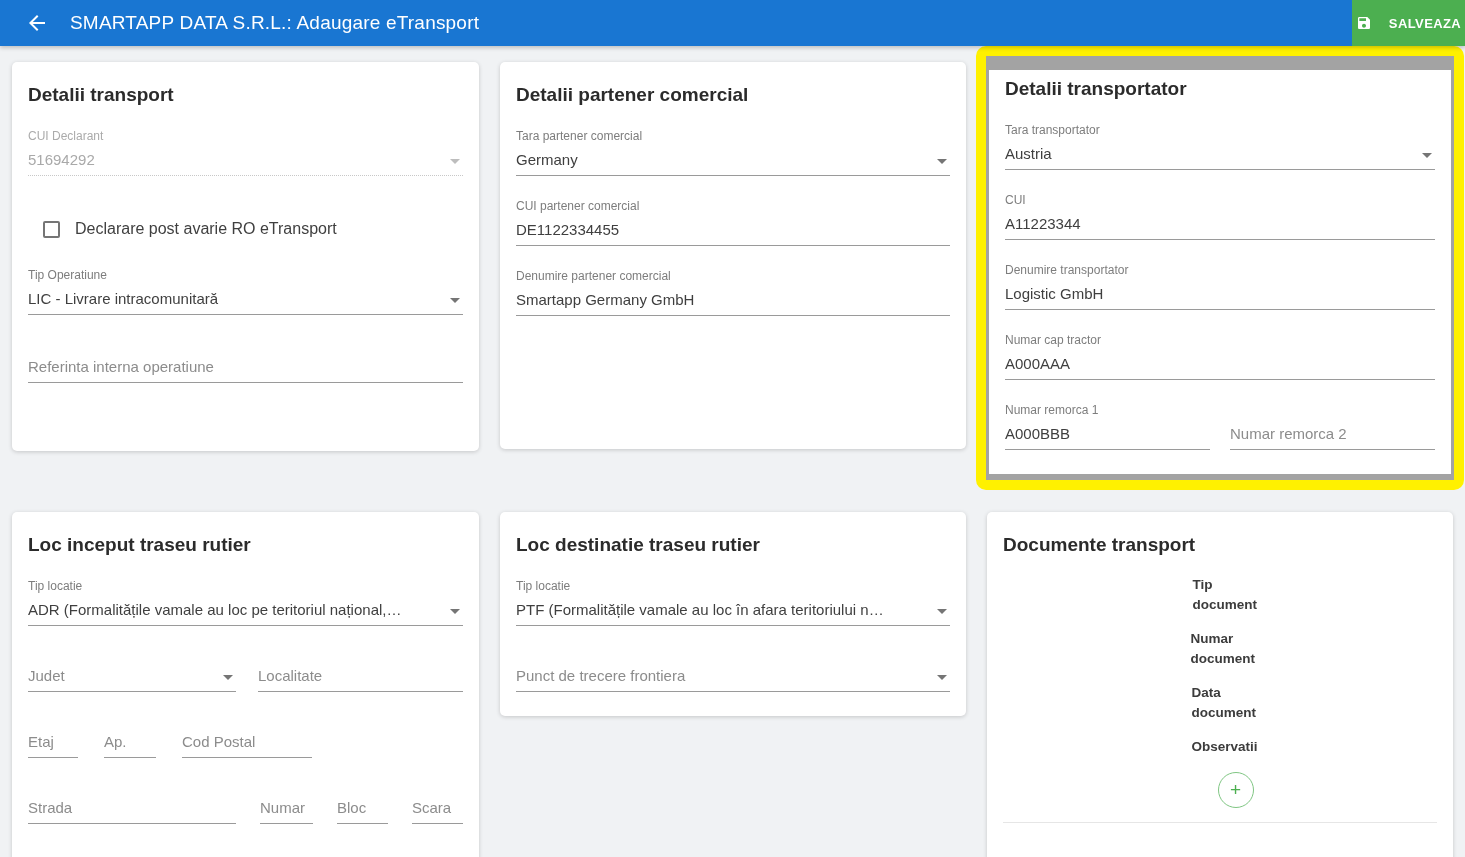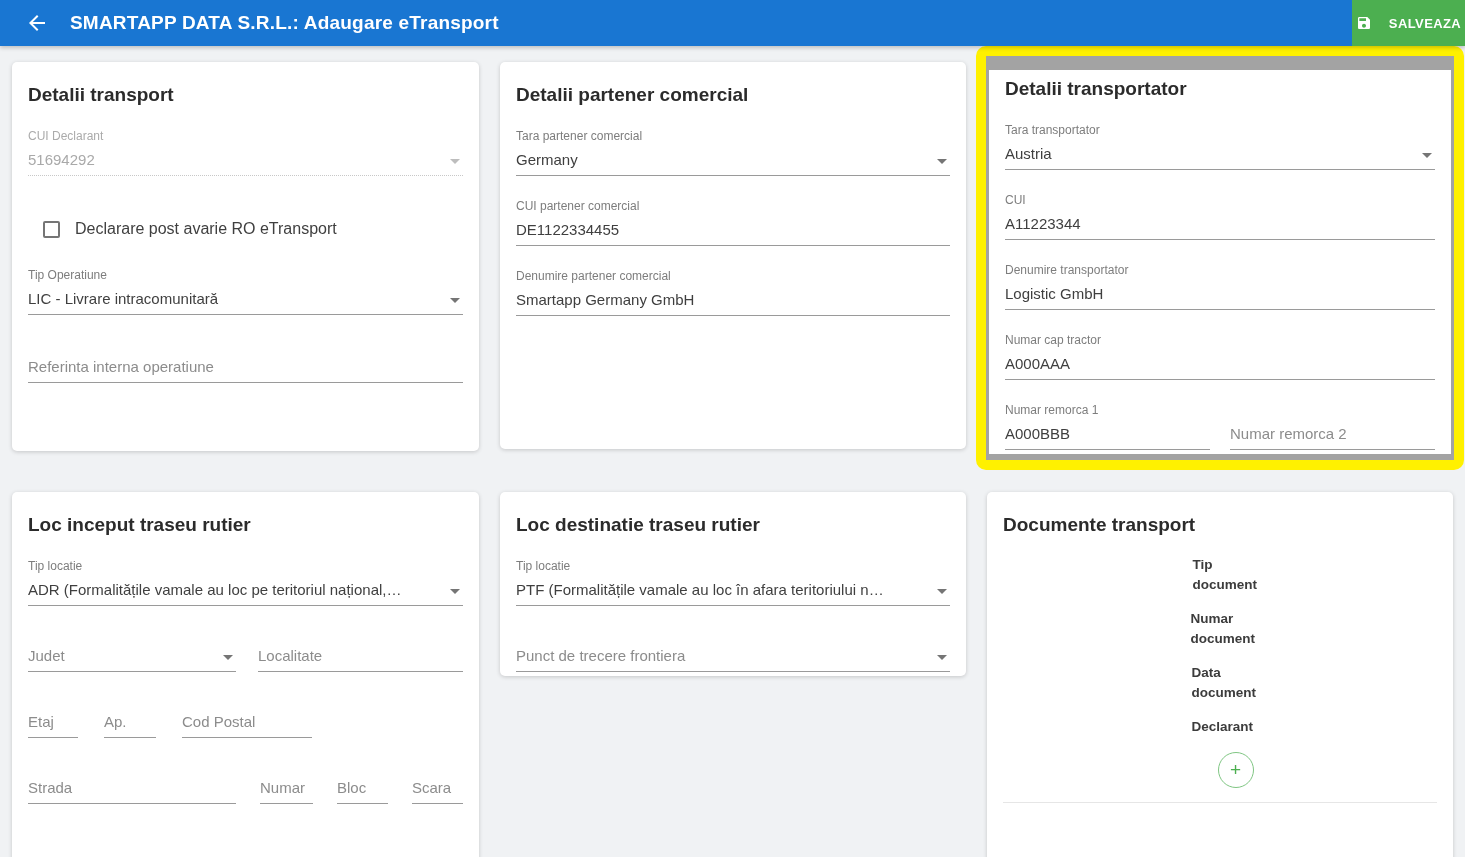--- a/index.html
+++ b/index.html
@@ -12,38 +12,38 @@
     overflow:hidden;
   }
   
   .appbar {
     position:relative; height:46px; background:#1976D2;
     display:flex; align-items:center; color:#fff;
     box-shadow:0 2px 4px rgba(0,0,0,.2);
   }
   .back-btn { width:24px; height:24px; margin-left:25px; cursor:pointer; display:flex; }
   .back-btn svg { fill:#fff; width:24px; height:24px; }
-  .appbar-title { margin-left:21px; font-size:19px; font-weight:700; letter-spacing:.2px; }
+  .appbar-title { margin-left:21px; font-size:19px; font-weight:400; letter-spacing:.2px; }
   .save-btn {
     position:absolute; right:0; top:0; height:46px; width:113px;
     background:#4CAF50; border:none; color:#fff; cursor:pointer;
     display:flex; align-items:center; justify-content:center; gap:17px;
     font-family:inherit; font-size:13px; font-weight:bold; letter-spacing:.4px;
   }
   .save-btn svg { width:16px; height:16px; fill:#fff; }
 
   
   .main {
     display:grid; grid-template-columns:repeat(3,1fr);
     gap:22px 21px; padding:16px 12px; align-items:start;
   }
   .card {
     background:#fff; border-radius:5px;
     box-shadow:0 1px 4px rgba(0,0,0,.18);
-    padding:22px 16px 4px;
+    padding:22px 16px 24px;
   }
   .card-title { font-size:19px; font-weight:700; color:#2b2b2b; }
 
   
   .field { margin-top:23px; }
   .f-label { font-size:12px; color:#7d7d7d; margin-bottom:7px; }
   .f-control {
     position:relative; font-size:15px; color:#3f3f3f;
     padding:1px 18px 7px 0; border-bottom:1px solid #9a9a9a;
     min-height:25px; white-space:nowrap; overflow:hidden; cursor:text;
@@ -306,20 +306,20 @@
     </div>
   </div>
 
   <div class="card h-card6">
     <div class="card-title">Documente transport</div>
 
     <div class="doc-head">
       <div class="doc-col c1">Tip document</div>
       <div class="doc-col c2">Numar document</div>
       <div class="doc-col c3">Data document</div>
-      <div class="doc-col c4">Declarant</div>
+      <div class="doc-col c4">Observatii</div>
       <button class="add-doc-btn">
         <span>+</span>
       </button>
     </div>
   </div>
 
 </div>
 
 </body></html>

